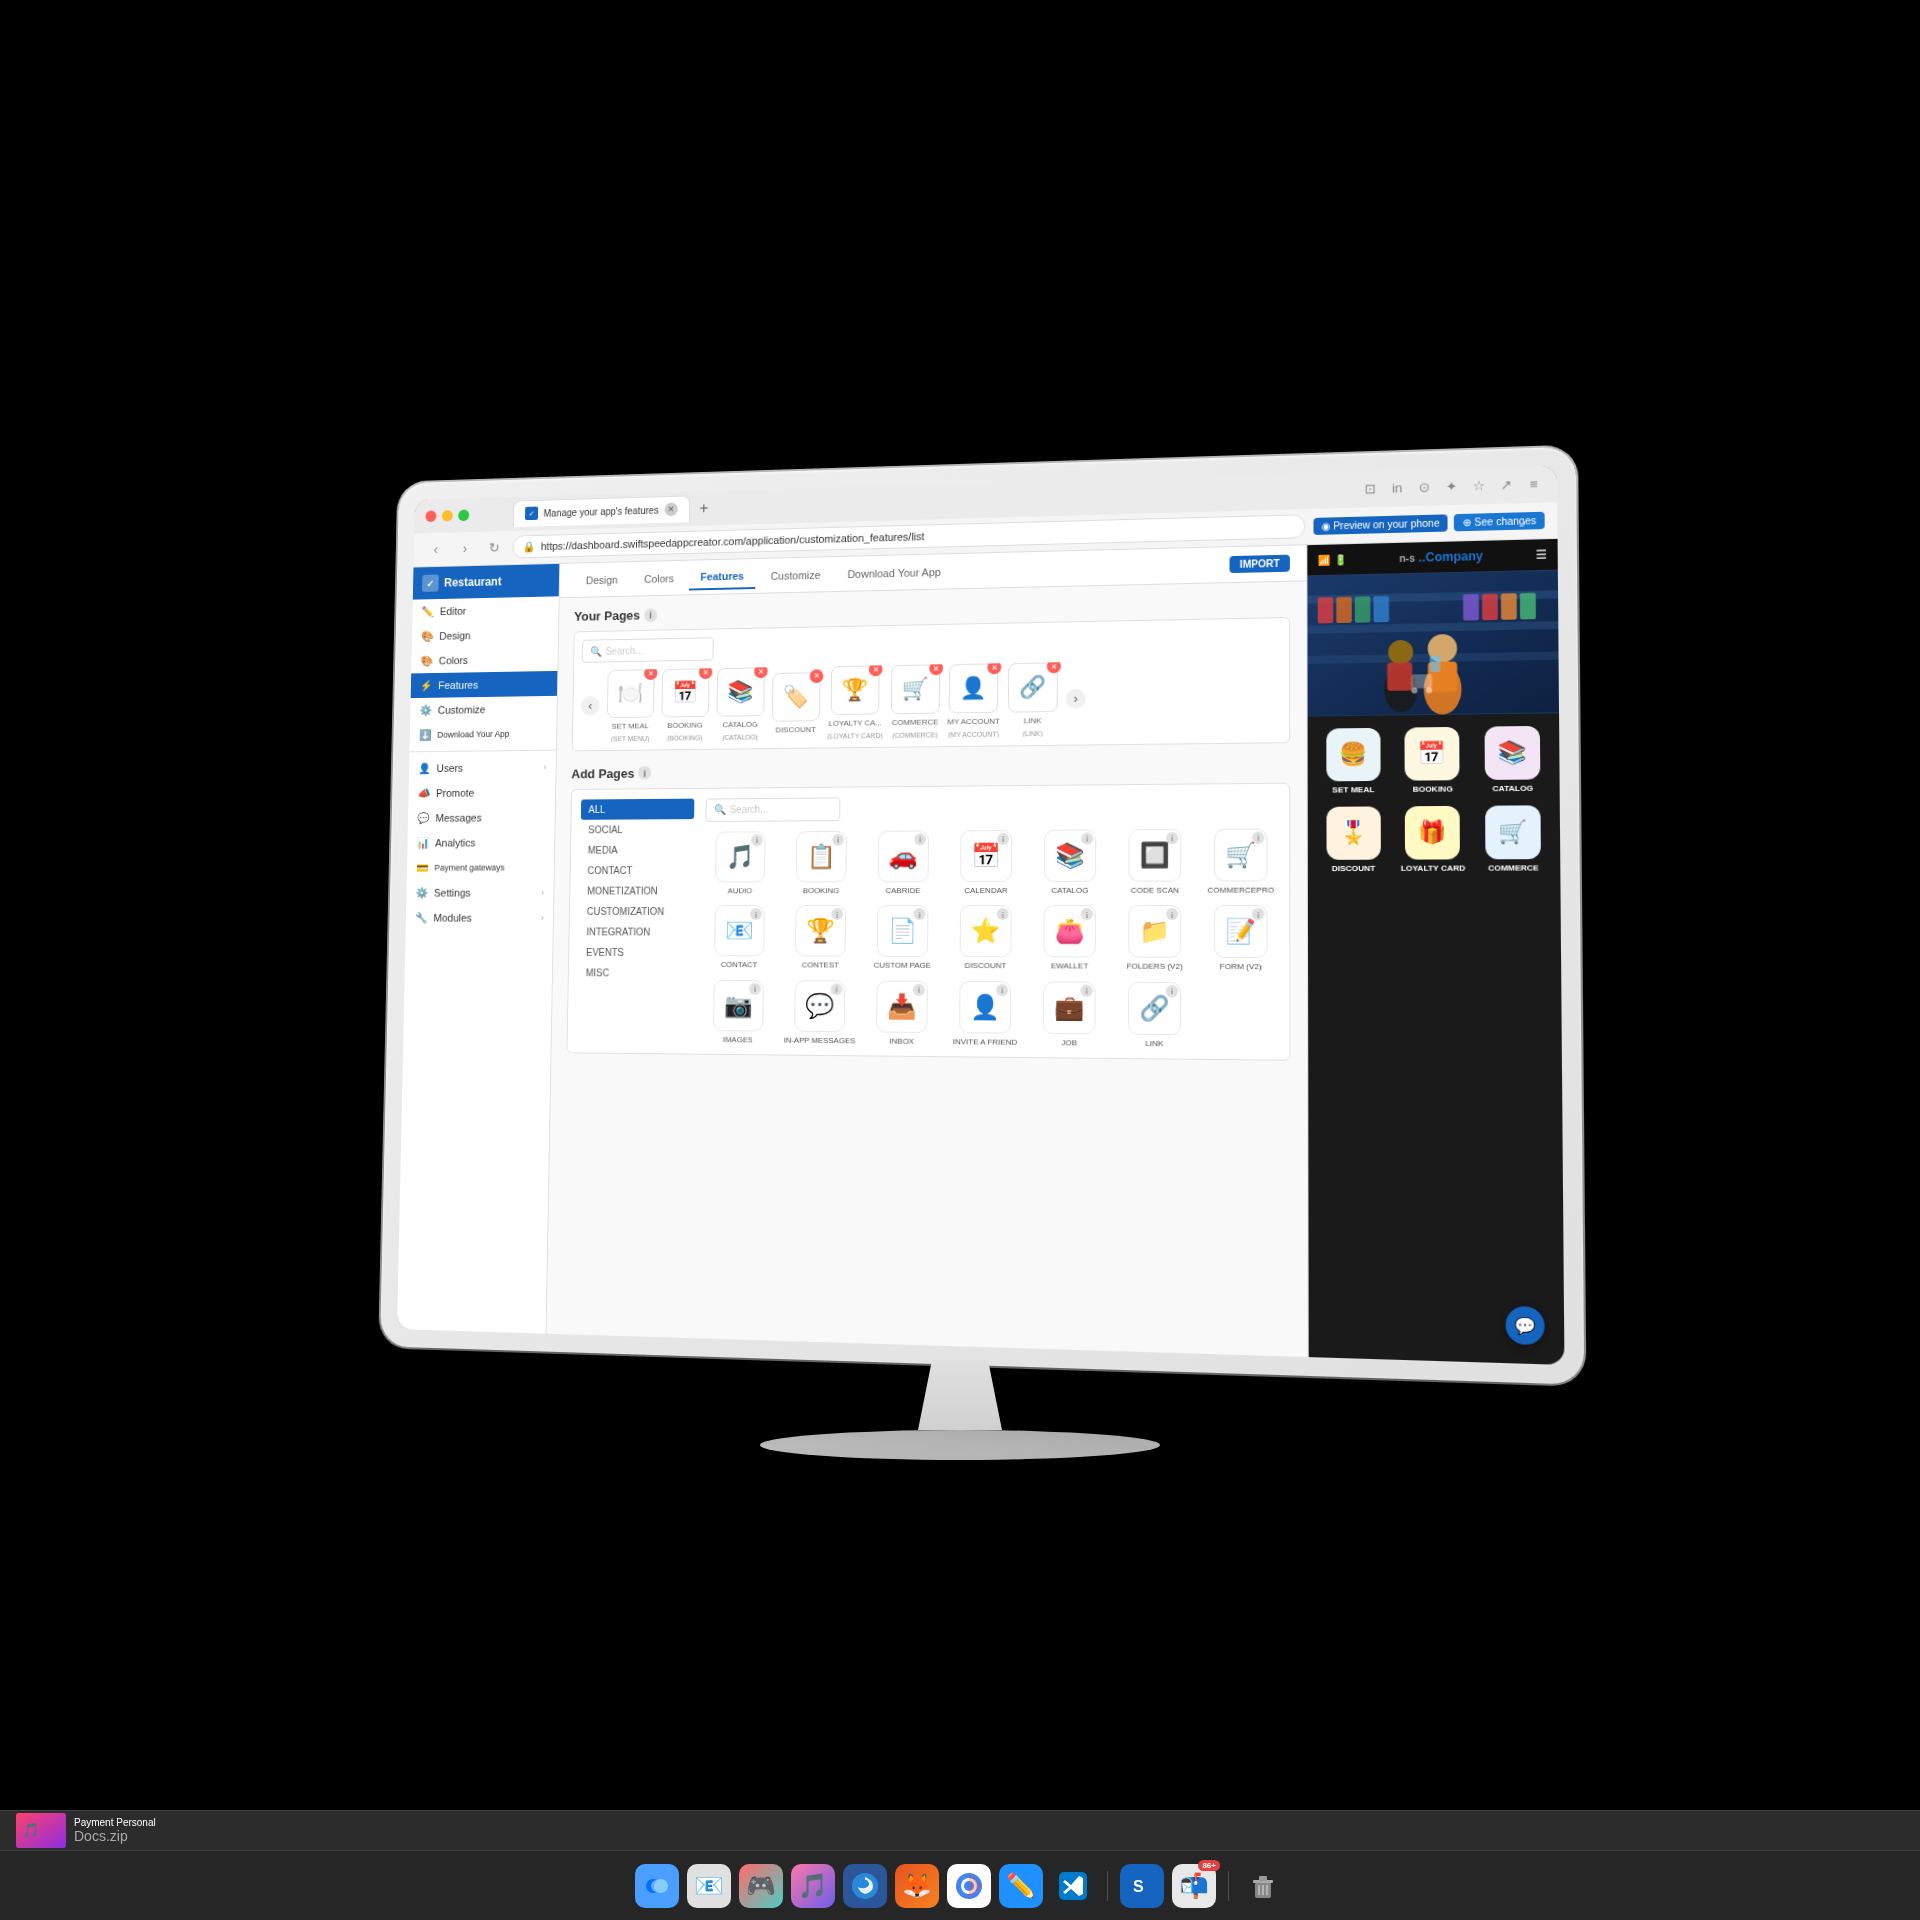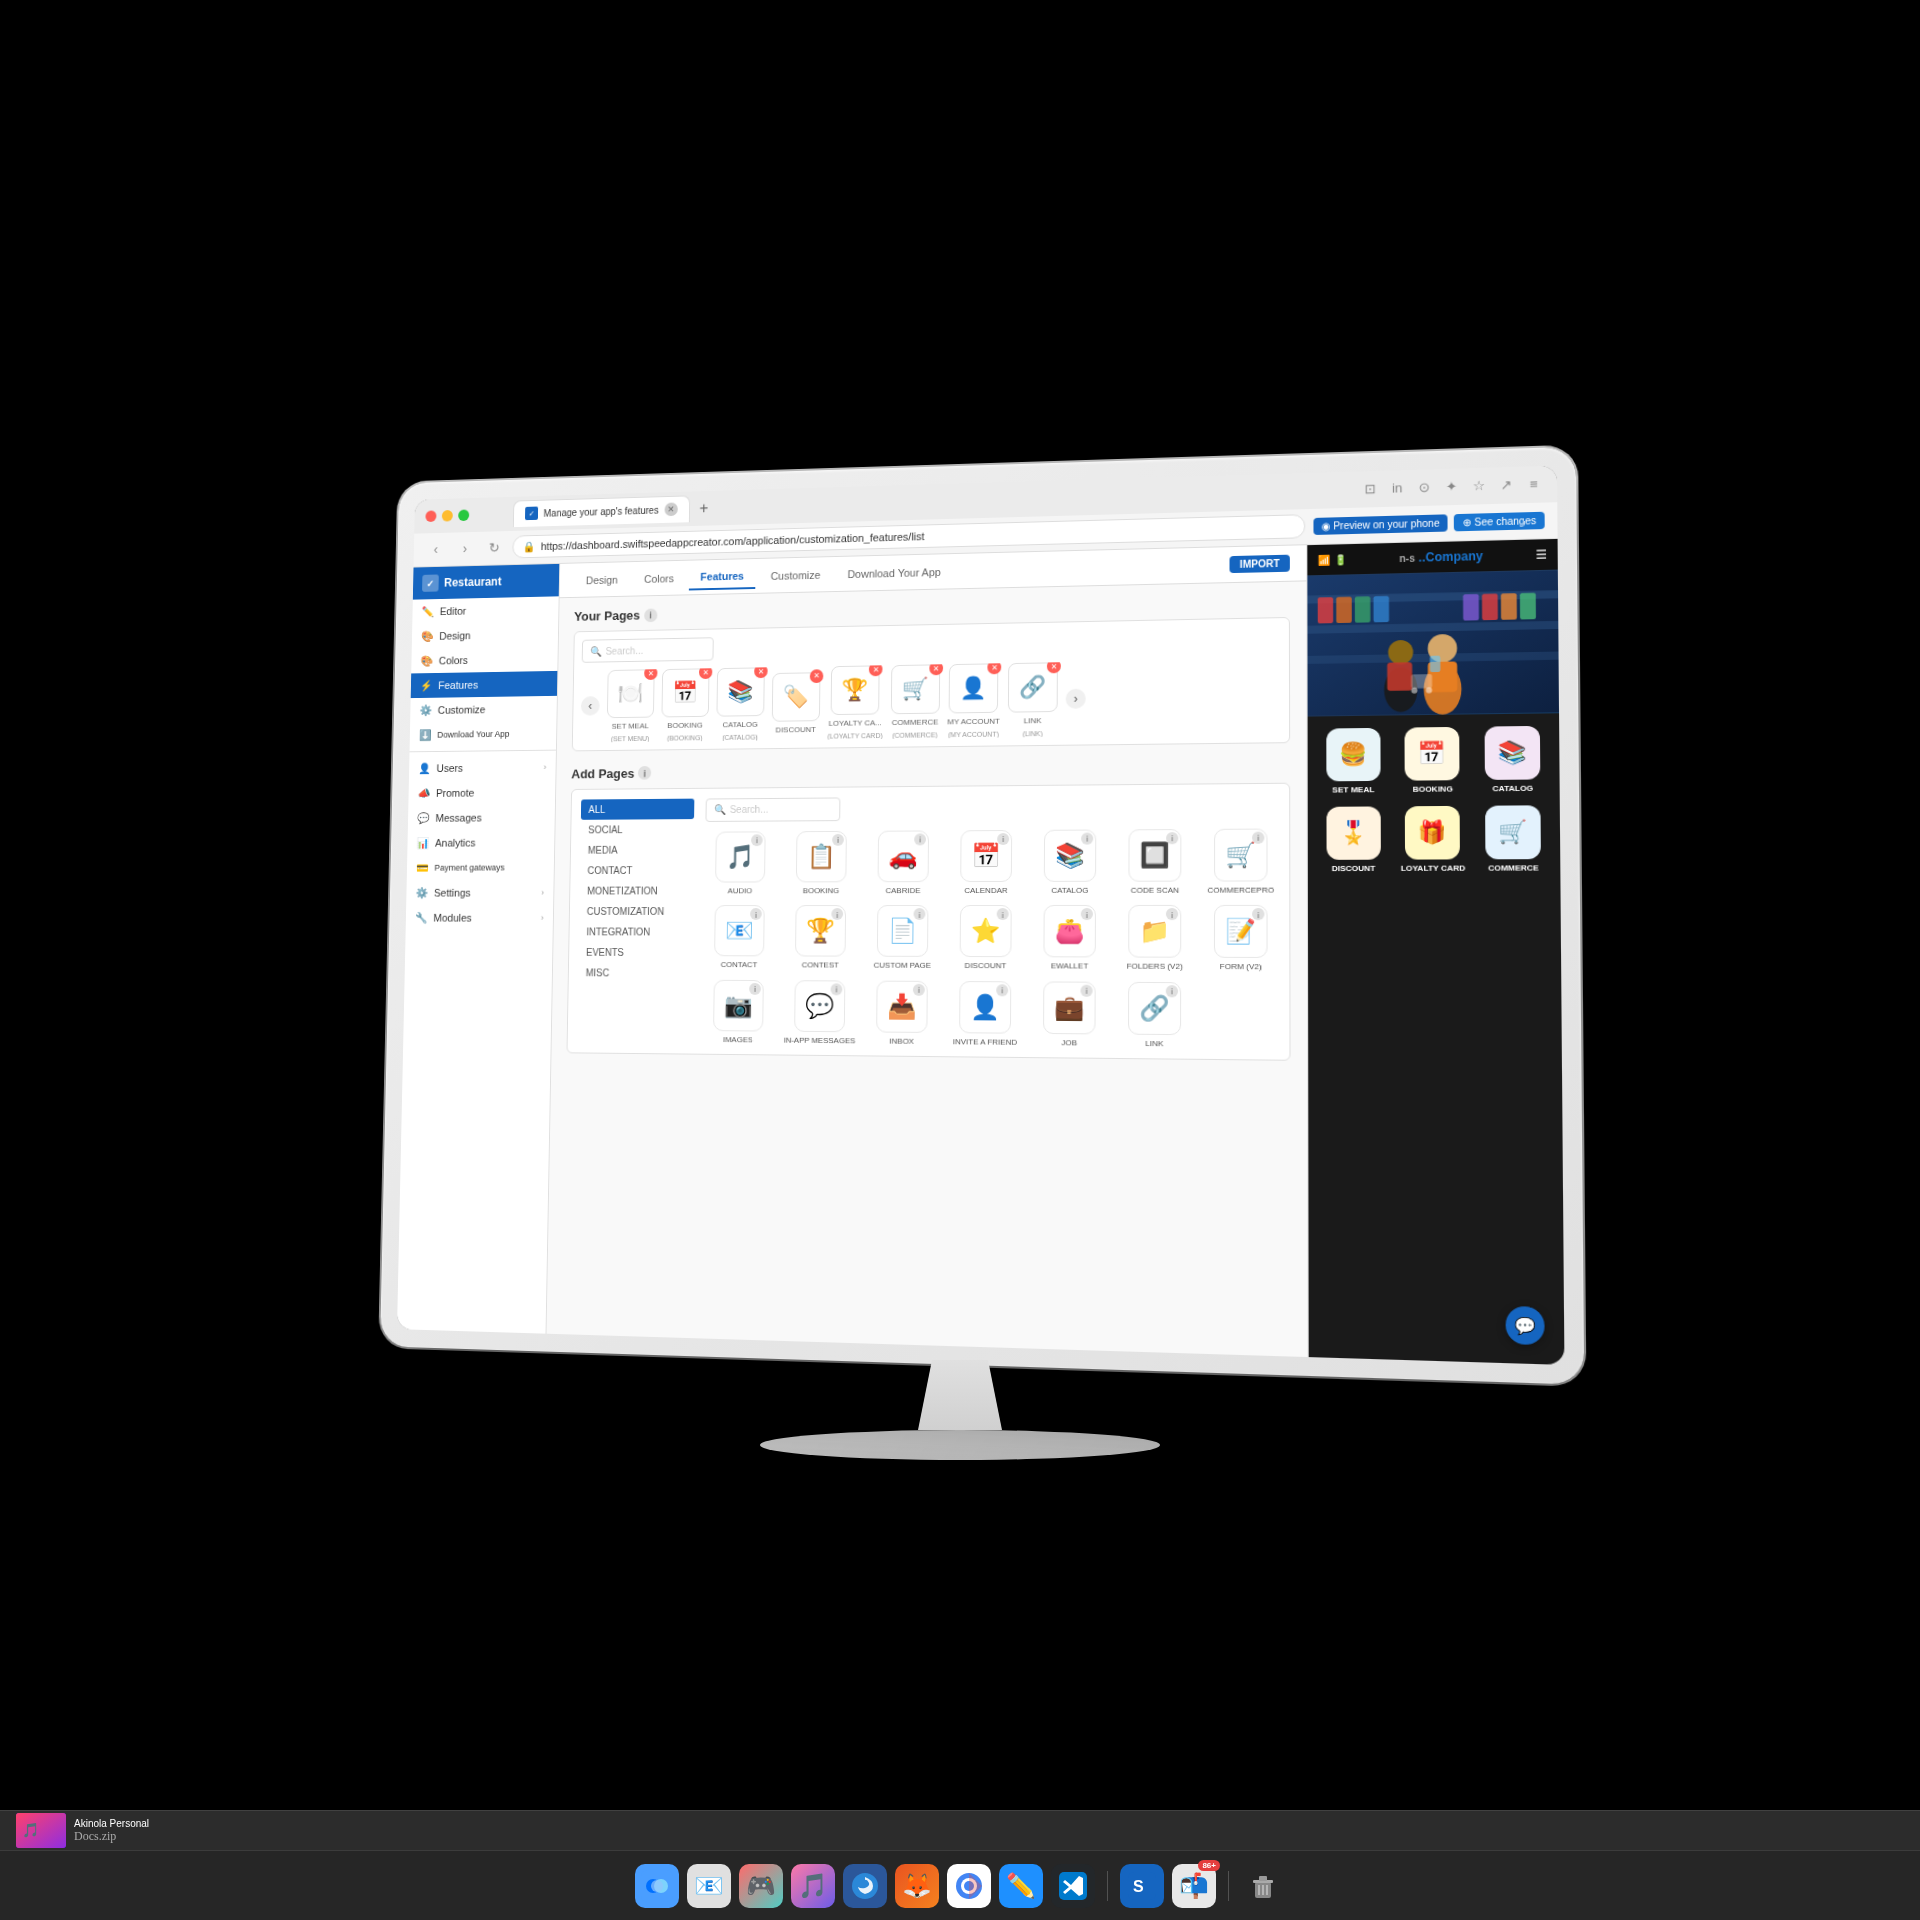--- a/index.html
+++ b/index.html
@@ -760,23 +760,22 @@
       flex-direction: column;
     }
 
     .download-filename {
       font-size: 10px;
       color: white;
       font-weight: 500;
     }
 
     .download-subtext {
-      font-size: 12px;
+      font-size: 14px;
       color: #aaa;
-      font-family: Liberation Serif, serif;
     }
 
     .blue-icon { color: #1565c0; }
   </style>
 </head>
 <body>
 
 <div class="monitor-wrapper">
 
   <div class="monitor-body">
@@ -1307,21 +1306,21 @@
           <linearGradient id="thumbGrad" x1="0%" y1="0%" x2="100%" y2="100%">
             <stop offset="0%" style="stop-color:#ff416c"></stop>
             <stop offset="100%" style="stop-color:#8e2de2"></stop>
           </linearGradient>
         </defs>
         <rect width="50" height="35" fill="url(#thumbGrad)"></rect>
         <text x="6" y="22" fill="white" font-size="14">🎵</text>
       </svg>
     </div>
     <div class="download-info">
-      <span class="download-filename">Akinola Personal</span>
+      <span class="download-filename">Payment Personal</span>
       <span class="download-subtext">Docs.zip</span>
     </div>
   </div>
 </div>
 
 <div class="mac-dock">
   <div class="dock-item" style="background:#4a9eff;">
     <svg width="32" height="32" viewBox="0 0 32 32">
       <rect width="32" height="32" rx="6" fill="#4a9eff"></rect>
       <circle cx="12" cy="16" r="7" fill="#0070ff"></circle>

